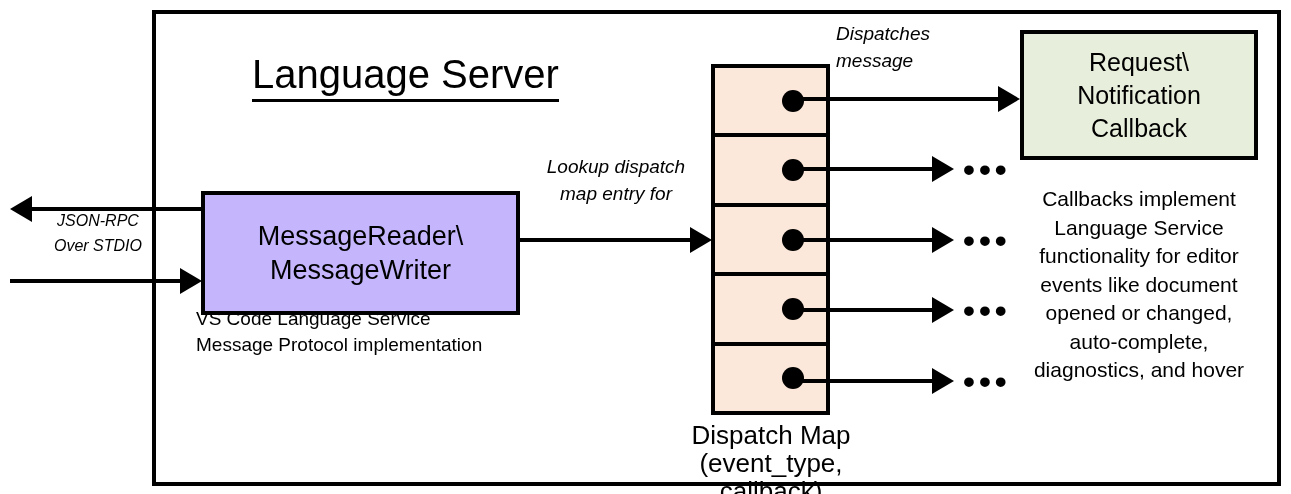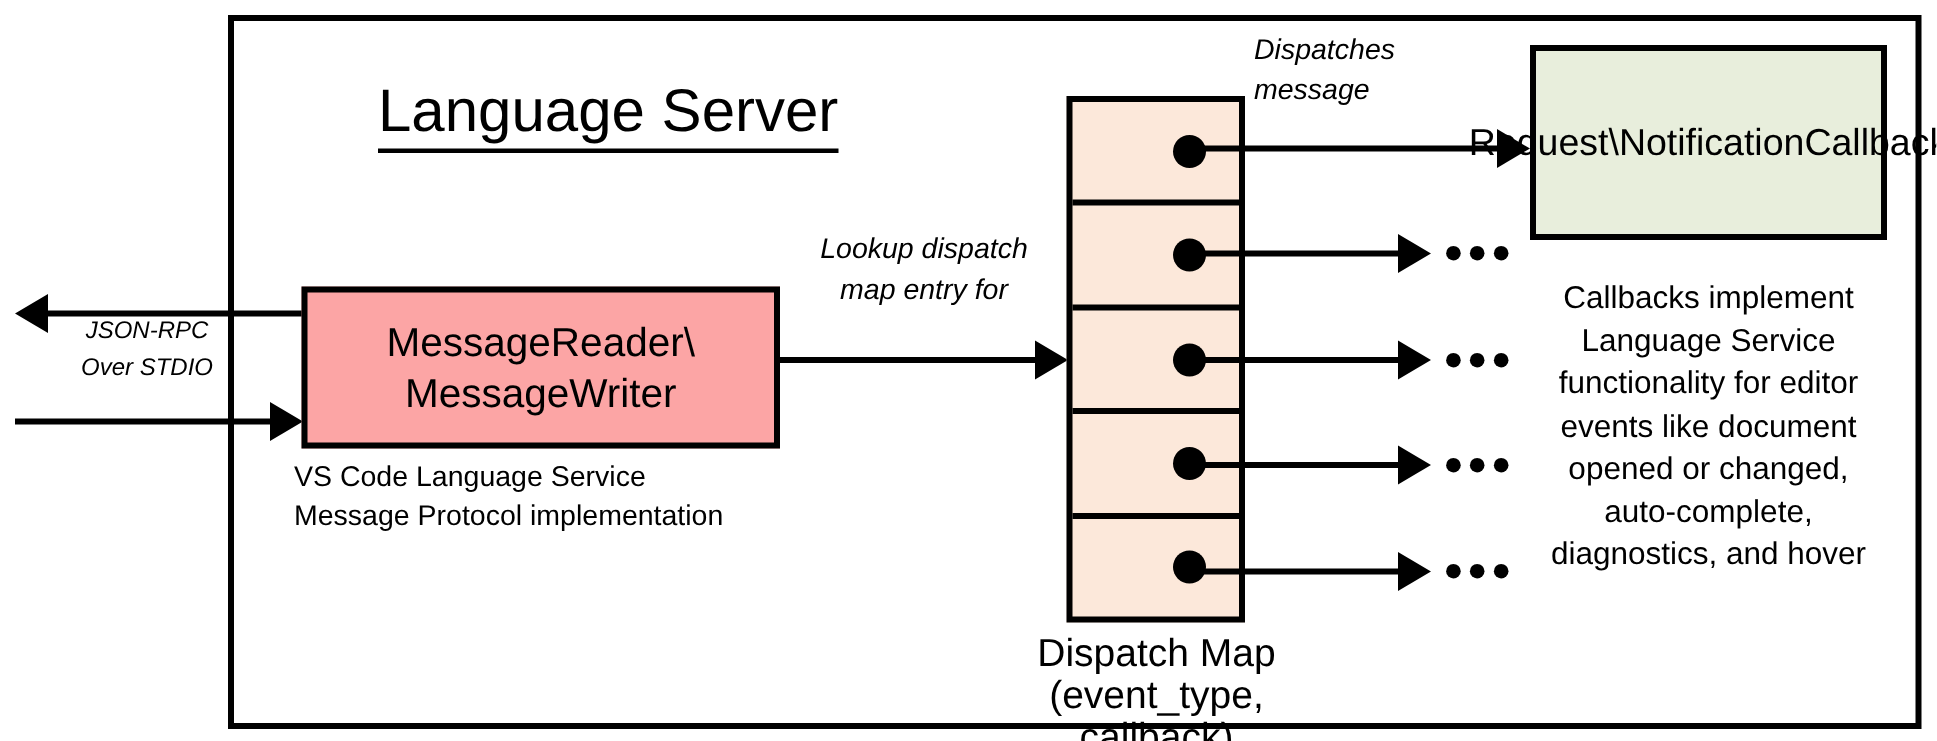--- a/index.html
+++ b/index.html
@@ -44,22 +44,22 @@
     display: inline-block;
     width: auto;
     margin-left: 16px;
   }
 
   
   #reader-writer-box {
     left: 201px;
     top: 191px;
     width: 319px;
-    height: 108px;
-    background: #fca5a5;
+    height: 124px;
+    background: #c4b5fd;
     border: 4px solid #000000;
     box-sizing: border-box;
     display: flex;
     flex-direction: column;
     align-items: center;
     justify-content: center;
     font-size: 27px;
     line-height: 34px;
     text-align: center;
   }
@@ -146,20 +146,21 @@
   
   #callback-box {
     left: 1020px;
     top: 30px;
     width: 238px;
     height: 130px;
     background: #E8EEDC;
     border: 4px solid #000000;
     box-sizing: border-box;
     display: flex;
+    flex-direction: column;
     align-items: center;
     justify-content: center;
     font-size: 25px;
     line-height: 33px;
     text-align: center;
   }
   #callback-caption {
     left: 1006px;
     top: 185px;
     width: 266px;

